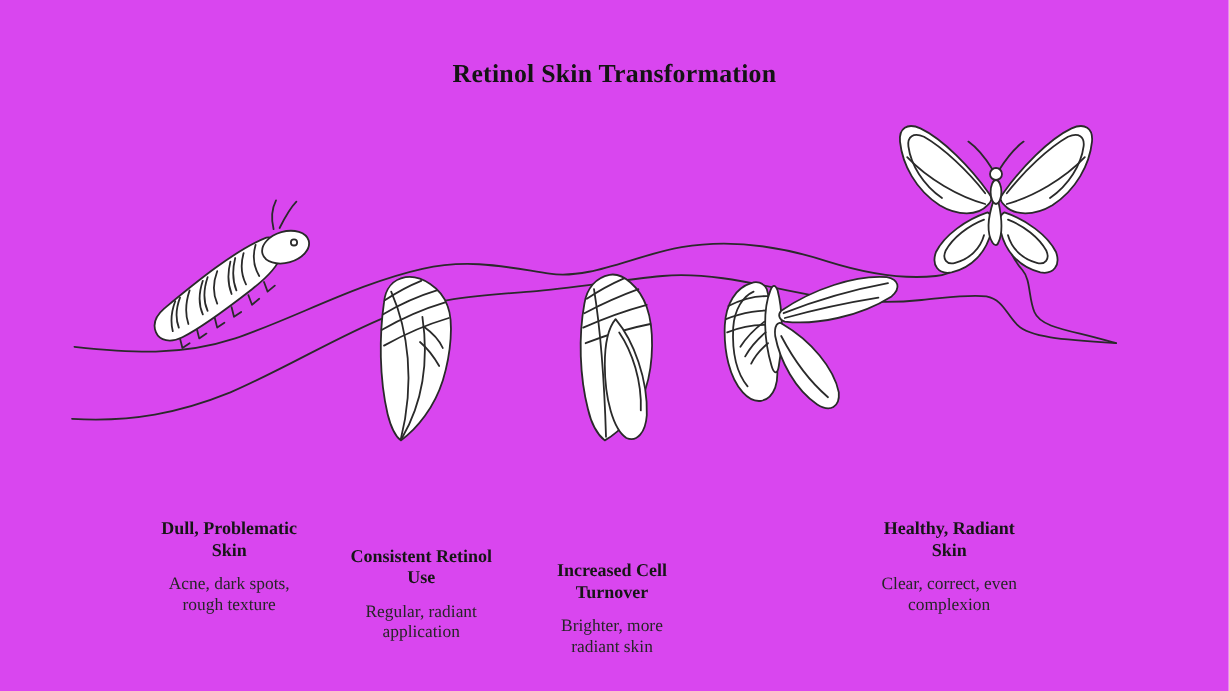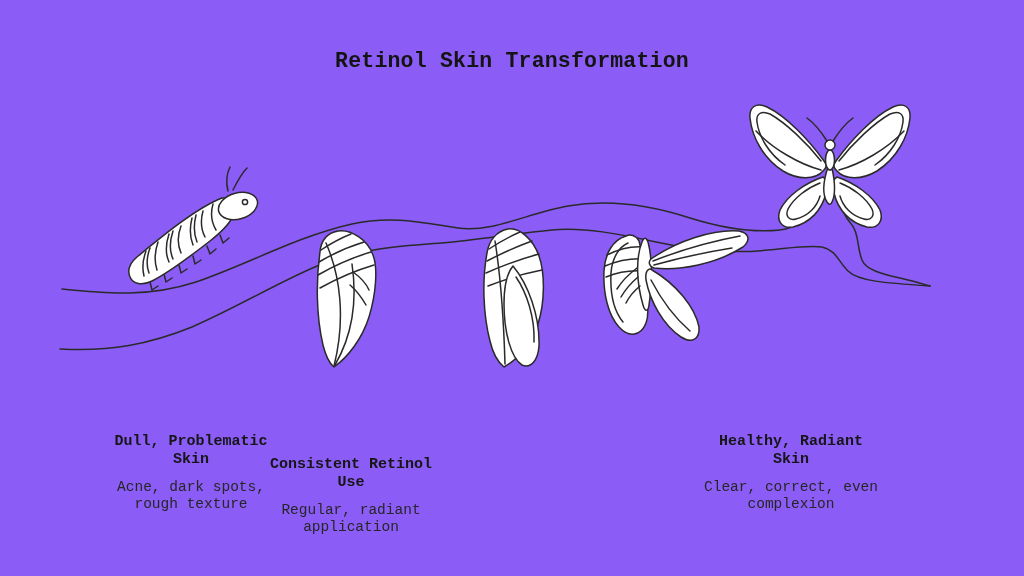--- a/index.html
+++ b/index.html
@@ -1,18 +1,18 @@
 <!DOCTYPE html>
 <html><head>
 <meta charset="utf-8">
 <style>
   html,body{margin:0;padding:0;background:#ffffff;}
   .canvas{
-    position:relative;width:1024px;height:576px;background:#8b5cf6;overflow:hidden;
-    font-family:Liberation Mono, monospace;
+    position:relative;width:1024px;height:576px;background:#d946ef;overflow:hidden;
+    font-family:Liberation Serif, serif;
   }
   .title{
     position:absolute;left:0;right:0;top:49px;margin:0;text-align:center;
     font-size:21.5px;font-weight:700;color:#141414;letter-spacing:.2px;
   }
   .art{position:absolute;left:0;top:0;width:1024px;height:576px;}
   .stage{
     position:absolute;transform:translateX(-50%);width:190px;text-align:center;margin-top:31px;
   }
   .stage h2{
@@ -156,20 +156,26 @@
 rough texture</p>
   </div>
 
   <div class="stage" style="left:351px;top:425px">
     <h2>Consistent Retinol
 Use</h2>
     <p>Regular, radiant
 application</p>
   </div>
 
+  <div class="stage" style="left:510px;top:437px">
+    <h2>Increased Cell
+Turnover</h2>
+    <p>Brighter, more
+radiant skin</p>
+  </div>
 
   <div class="stage" style="left:669px;top:425px">
   </div>
 
   <div class="stage" style="left:791px;top:402px">
     <h2>Healthy, Radiant
 Skin</h2>
     <p>Clear, correct, even
 complexion</p>
   </div>

